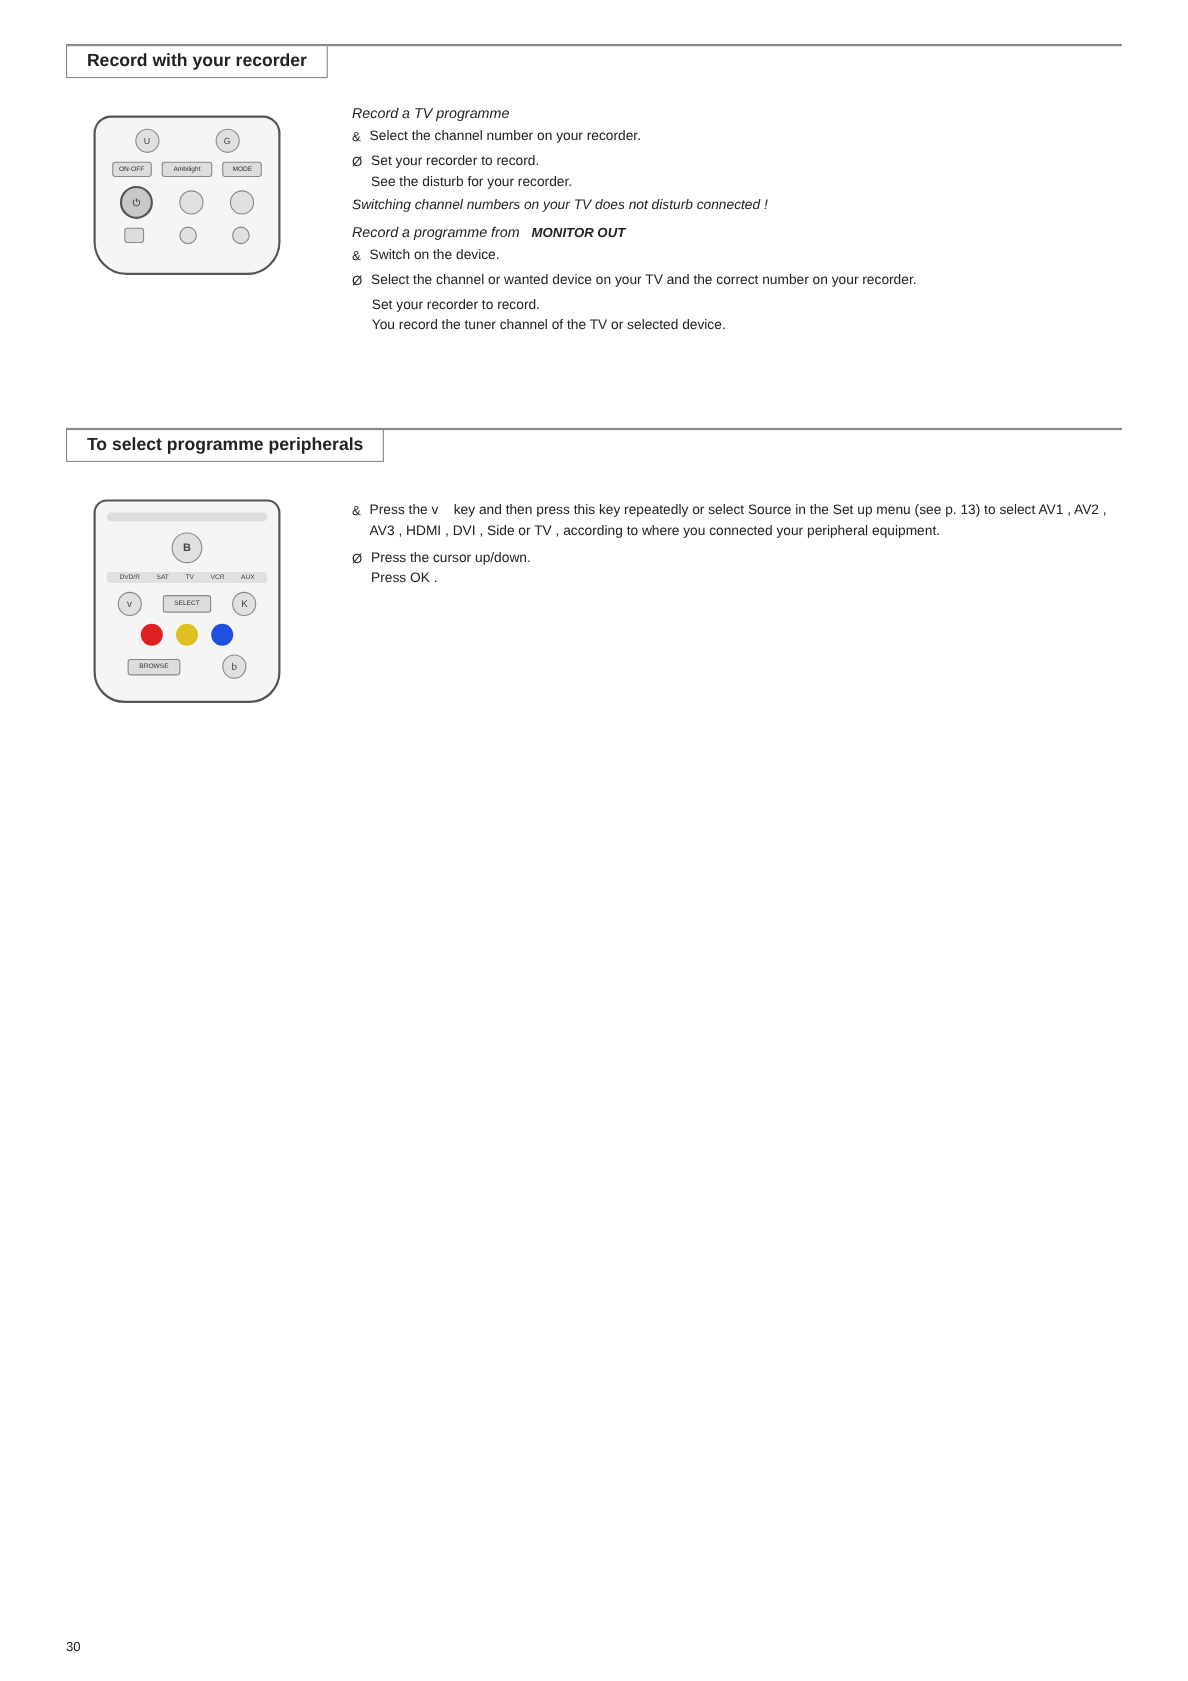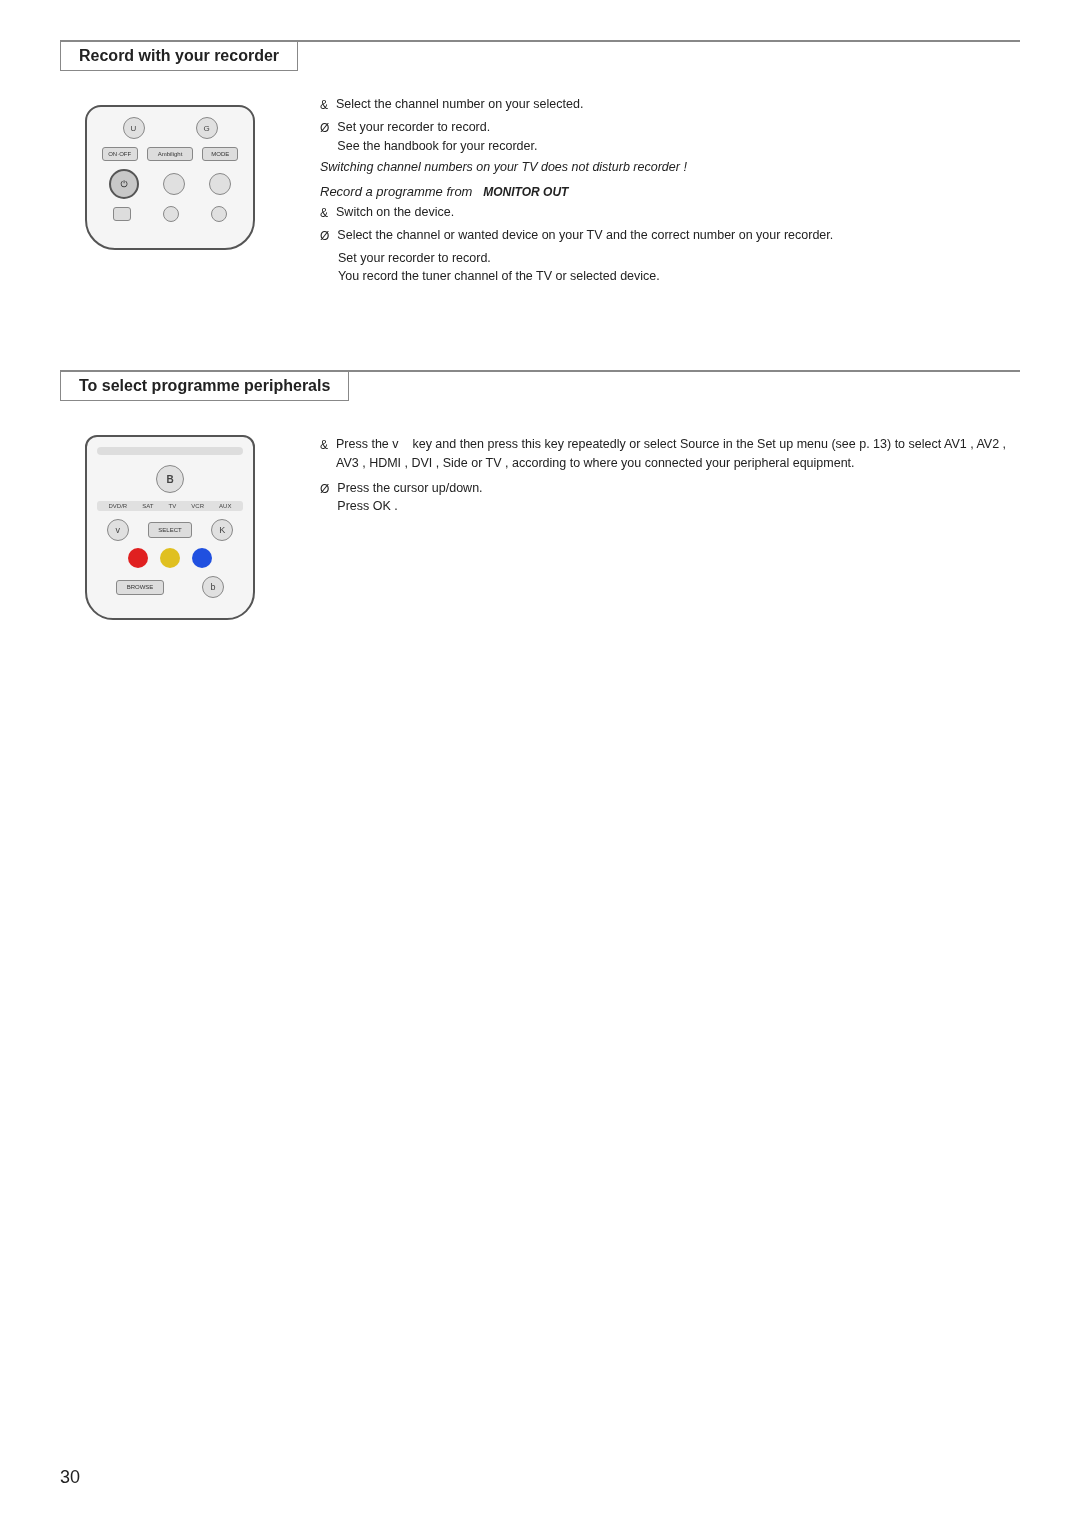--- a/index.html
+++ b/index.html
@@ -217,23 +217,23 @@
     .highlight-text {
       font-style: italic;
       font-size: 12.5px;
       margin-bottom: 6px;
       margin-top: 4px;
     }
 
     
     .page-number {
       position: absolute;
-      bottom: 40px;
+      bottom: 24px;
       left: 60px;
-      font-size: 18px;
+      font-size: 12px;
     }
 
     .monitor-out {
       font-variant: small-caps;
       font-weight: bold;
       font-size: 12px;
     }
   </style>
 </head>
 <body>
@@ -267,29 +267,30 @@
         <div class="remote-nav-row">
           <div class="remote-small-sq"></div>
           <div class="remote-btn-circle" style="width:16px;height:16px;font-size:7px;"></div>
           <div class="remote-btn-circle" style="width:16px;height:16px;"></div>
         </div>
       </div>
     </div>
 
     <div class="section-right">
 
+      <div class="sub-heading">Record a TV programme</div>
       <div class="bullet-item">
         <span class="bullet-sym">&amp;</span>
-        <span>Select the channel number on your selected.</span>
+        <span>Select the channel number on your recorder.</span>
       </div>
       <div class="bullet-item">
         <span class="bullet-sym">Ø</span>
-        <span>Set your recorder to record.<br><span>See the handbook for your recorder.</span></span>
-      </div>
-      <p class="highlight-text">Switching channel numbers on your TV does not disturb recorder !</p>
+        <span>Set your recorder to record.<br><span>See the disturb for your recorder.</span></span>
+      </div>
+      <p class="highlight-text">Switching channel numbers on your TV does not disturb connected !</p>
 
       <div class="sub-heading">
         Record a programme from &nbsp;&nbsp;<span class="monitor-out">MONITOR OUT</span>
       </div>
       <div class="bullet-item">
         <span class="bullet-sym">&amp;</span>
         <span>Switch on the device.</span>
       </div>
       <div class="bullet-item">
         <span class="bullet-sym">Ø</span>

